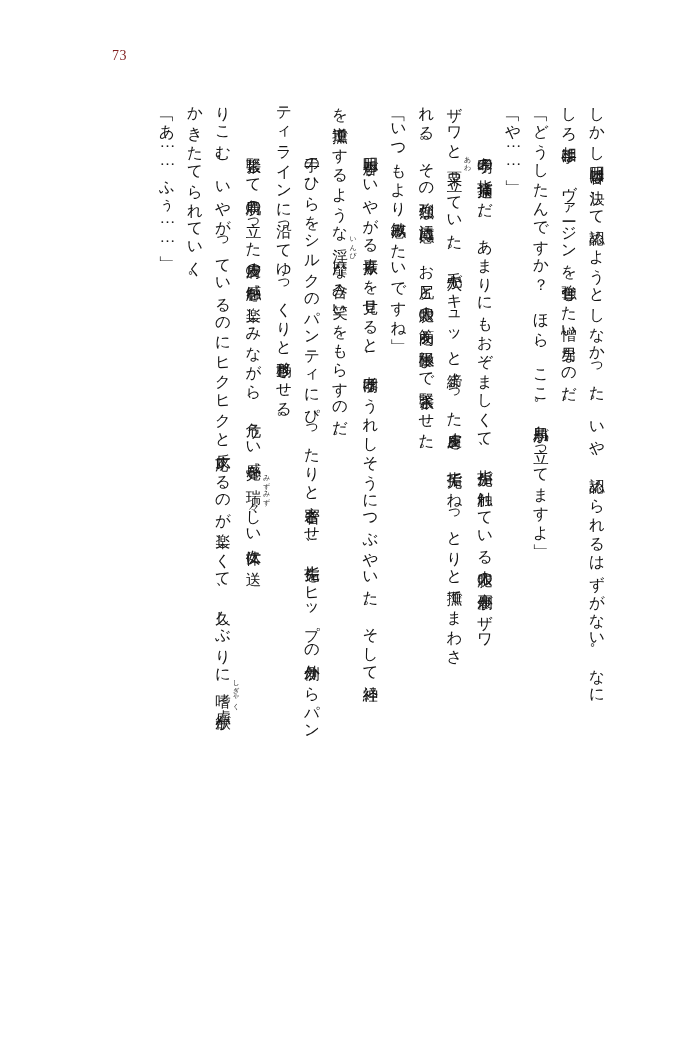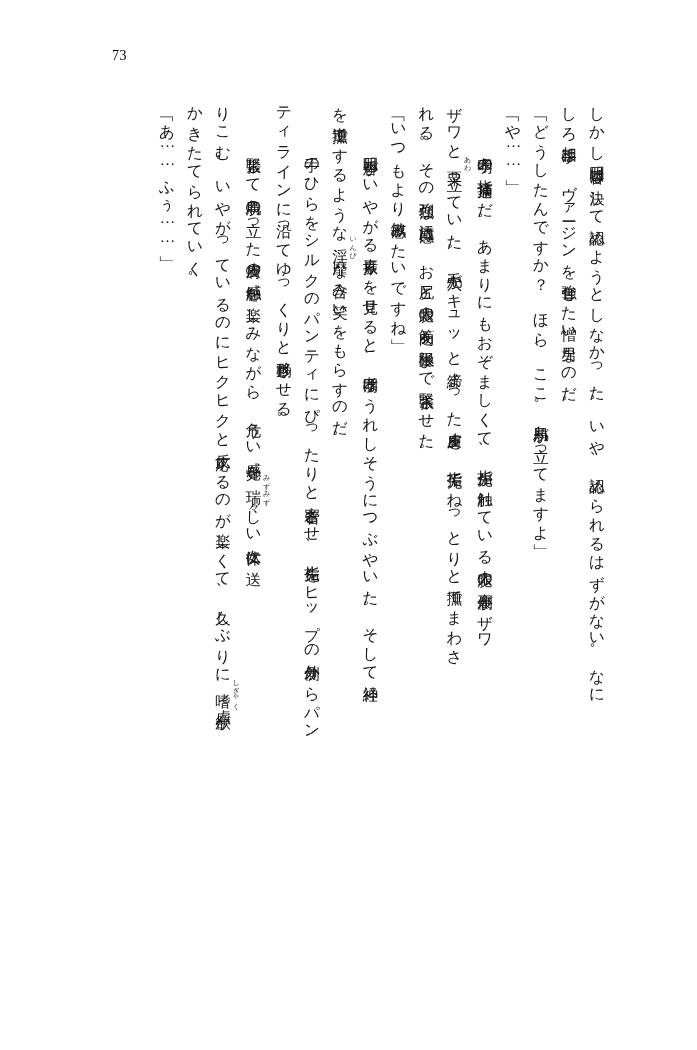--- a/index.html
+++ b/index.html
@@ -17,21 +17,21 @@
     height: 1050px;
     background: #ffffff;
     overflow: hidden;
   }
   .page-number {
     position: absolute;
     top: 48px;
     left: 112px;
     font-size: 14px;
     letter-spacing: 0.5px;
-    color: #000000;
+    color: #7f1d1d;
     font-family: "Liberation Serif", "DejaVu Serif", serif;
   }
   
   .vtext {
     position: absolute;
     top: 96px;
     right: 86px;
     height: 880px;
     width: 548px;
     display: flex;

